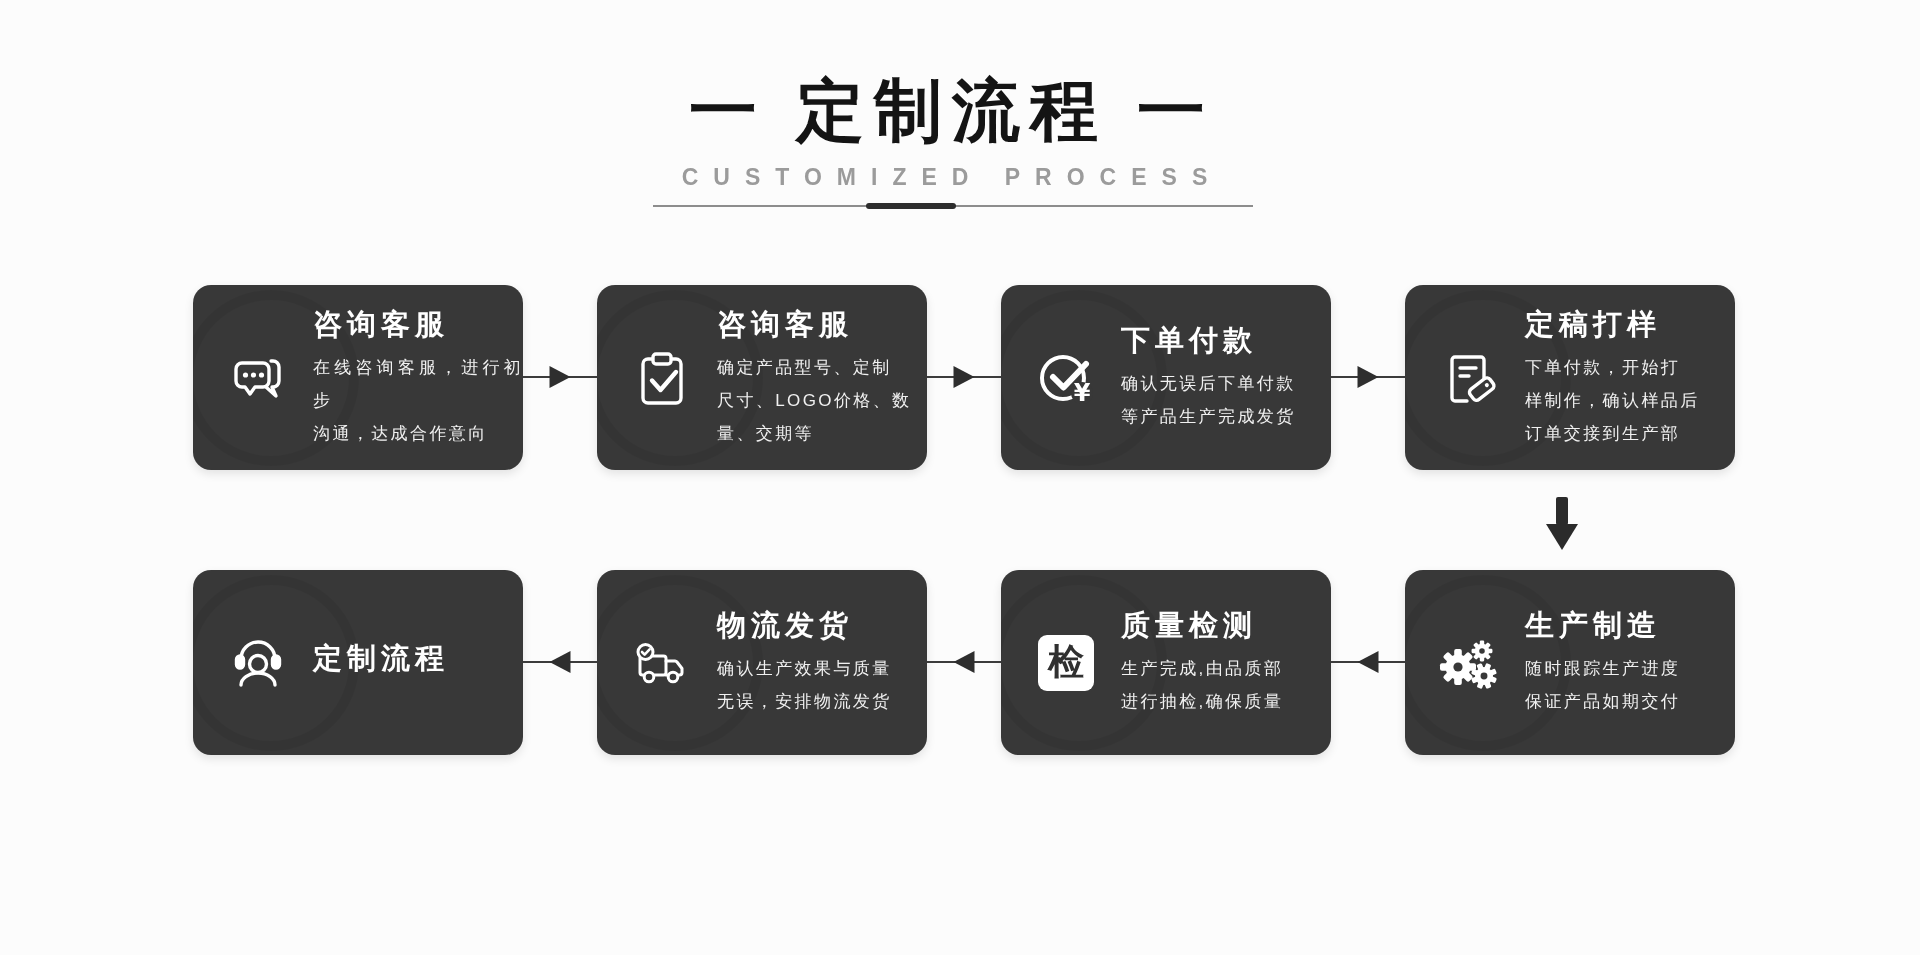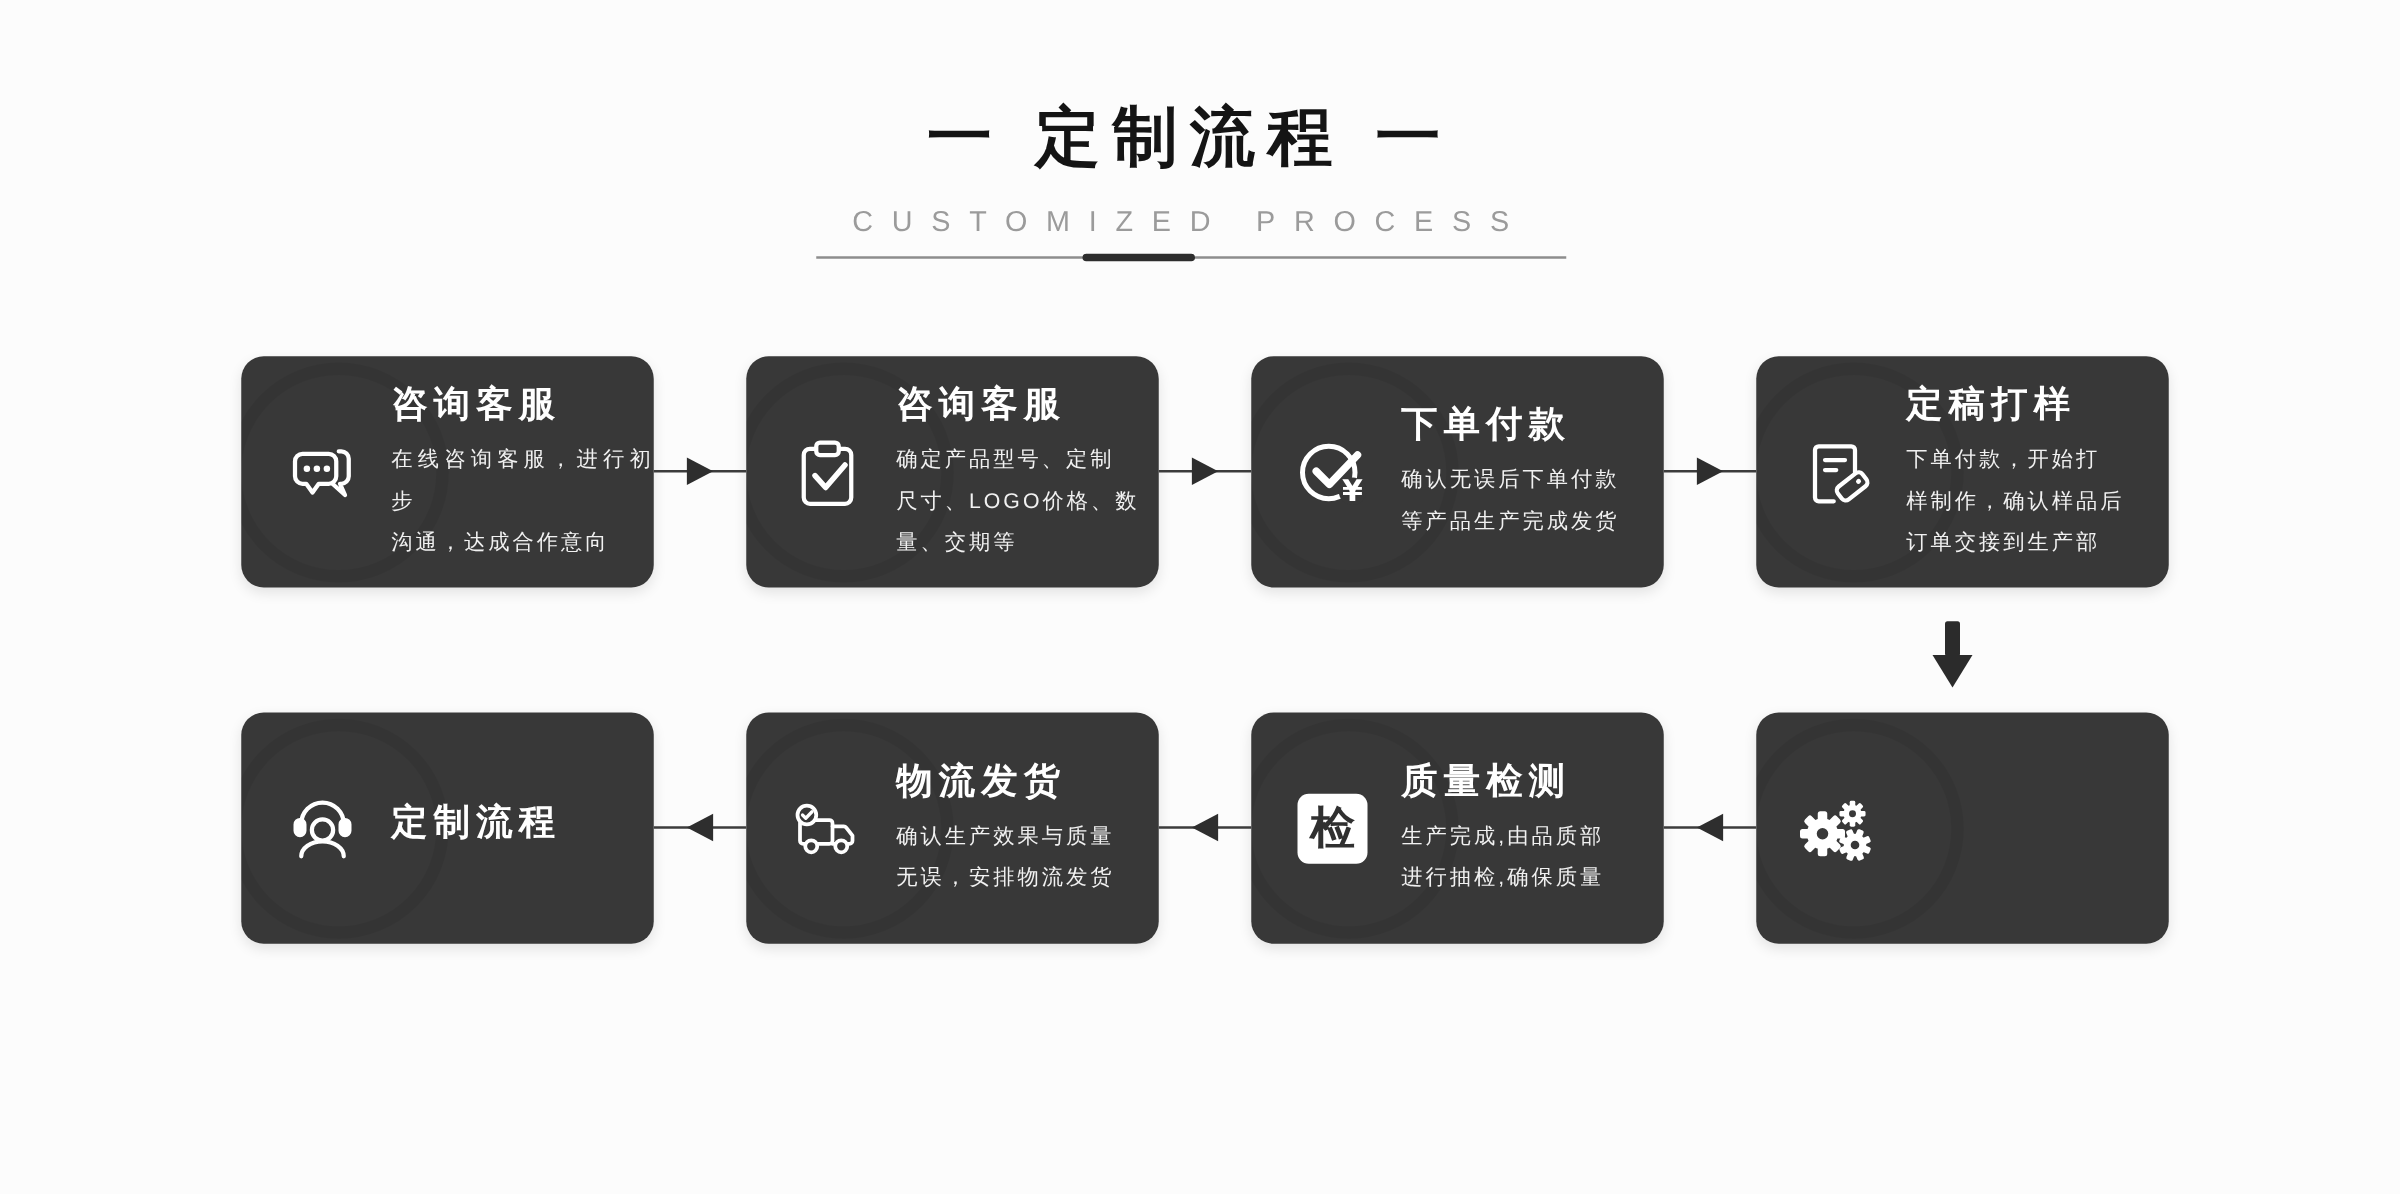--- a/index.html
+++ b/index.html
@@ -4,25 +4,25 @@
 <style>
   html,body{margin:0;padding:0;}
   body{
     width:1920px;height:955px;position:relative;overflow:hidden;
     background:#fcfcfc;
     font-family:"Liberation Sans","DejaVu Sans",sans-serif;
   }
   
   .hdr-title{
     position:absolute;top:70px;left:0;width:1904px;text-align:center;
-    font-size:52px;font-weight:700;color:#141414;letter-spacing:10px;line-height:80px;
+    font-size:68px;font-weight:700;color:#141414;letter-spacing:10px;line-height:80px;
   }
   .hdr-sub{
     position:absolute;top:164px;left:0;width:1904px;text-align:center;
-    font-size:23px;font-weight:400;color:#9b9b9b;letter-spacing:15px;
+    font-size:23px;font-weight:700;color:#9b9b9b;letter-spacing:15px;
   }
   .hdr-line{
     position:absolute;top:205px;left:653px;width:600px;height:2px;background:#8d8d8d;
   }
   .hdr-line::after{
     content:"";position:absolute;left:213px;top:-2px;width:90px;height:6px;
     background:#2d2d2d;border-radius:3px;
   }
   
   .card{
@@ -180,20 +180,25 @@
           <rect x="-3.8" y="-18" width="7.6" height="36" rx="2" transform="rotate(22)"></rect>
           <rect x="-3.8" y="-18" width="7.6" height="36" rx="2" transform="rotate(67)"></rect>
           <rect x="-3.8" y="-18" width="7.6" height="36" rx="2" transform="rotate(112)"></rect>
           <rect x="-3.8" y="-18" width="7.6" height="36" rx="2" transform="rotate(157)"></rect>
           <circle r="12.5"></circle>
         </g>
         <circle r="4.8" fill="#383838"></circle>
       </g>
     </svg>
   </div>
+  <div class="card-text">
+    <div class="card-title">生产制造</div>
+    <div class="card-desc">随时跟踪生产进度
+保证产品如期交付</div>
+  </div>
 </div>
 
 <div class="card r2 c3">
   <div class="icon-wrap">
     <div class="badge-check">检</div>
   </div>
   <div class="card-text">
     <div class="card-title">质量检测</div>
     <div class="card-desc">生产完成,由品质部
 进行抽检,确保质量</div>

